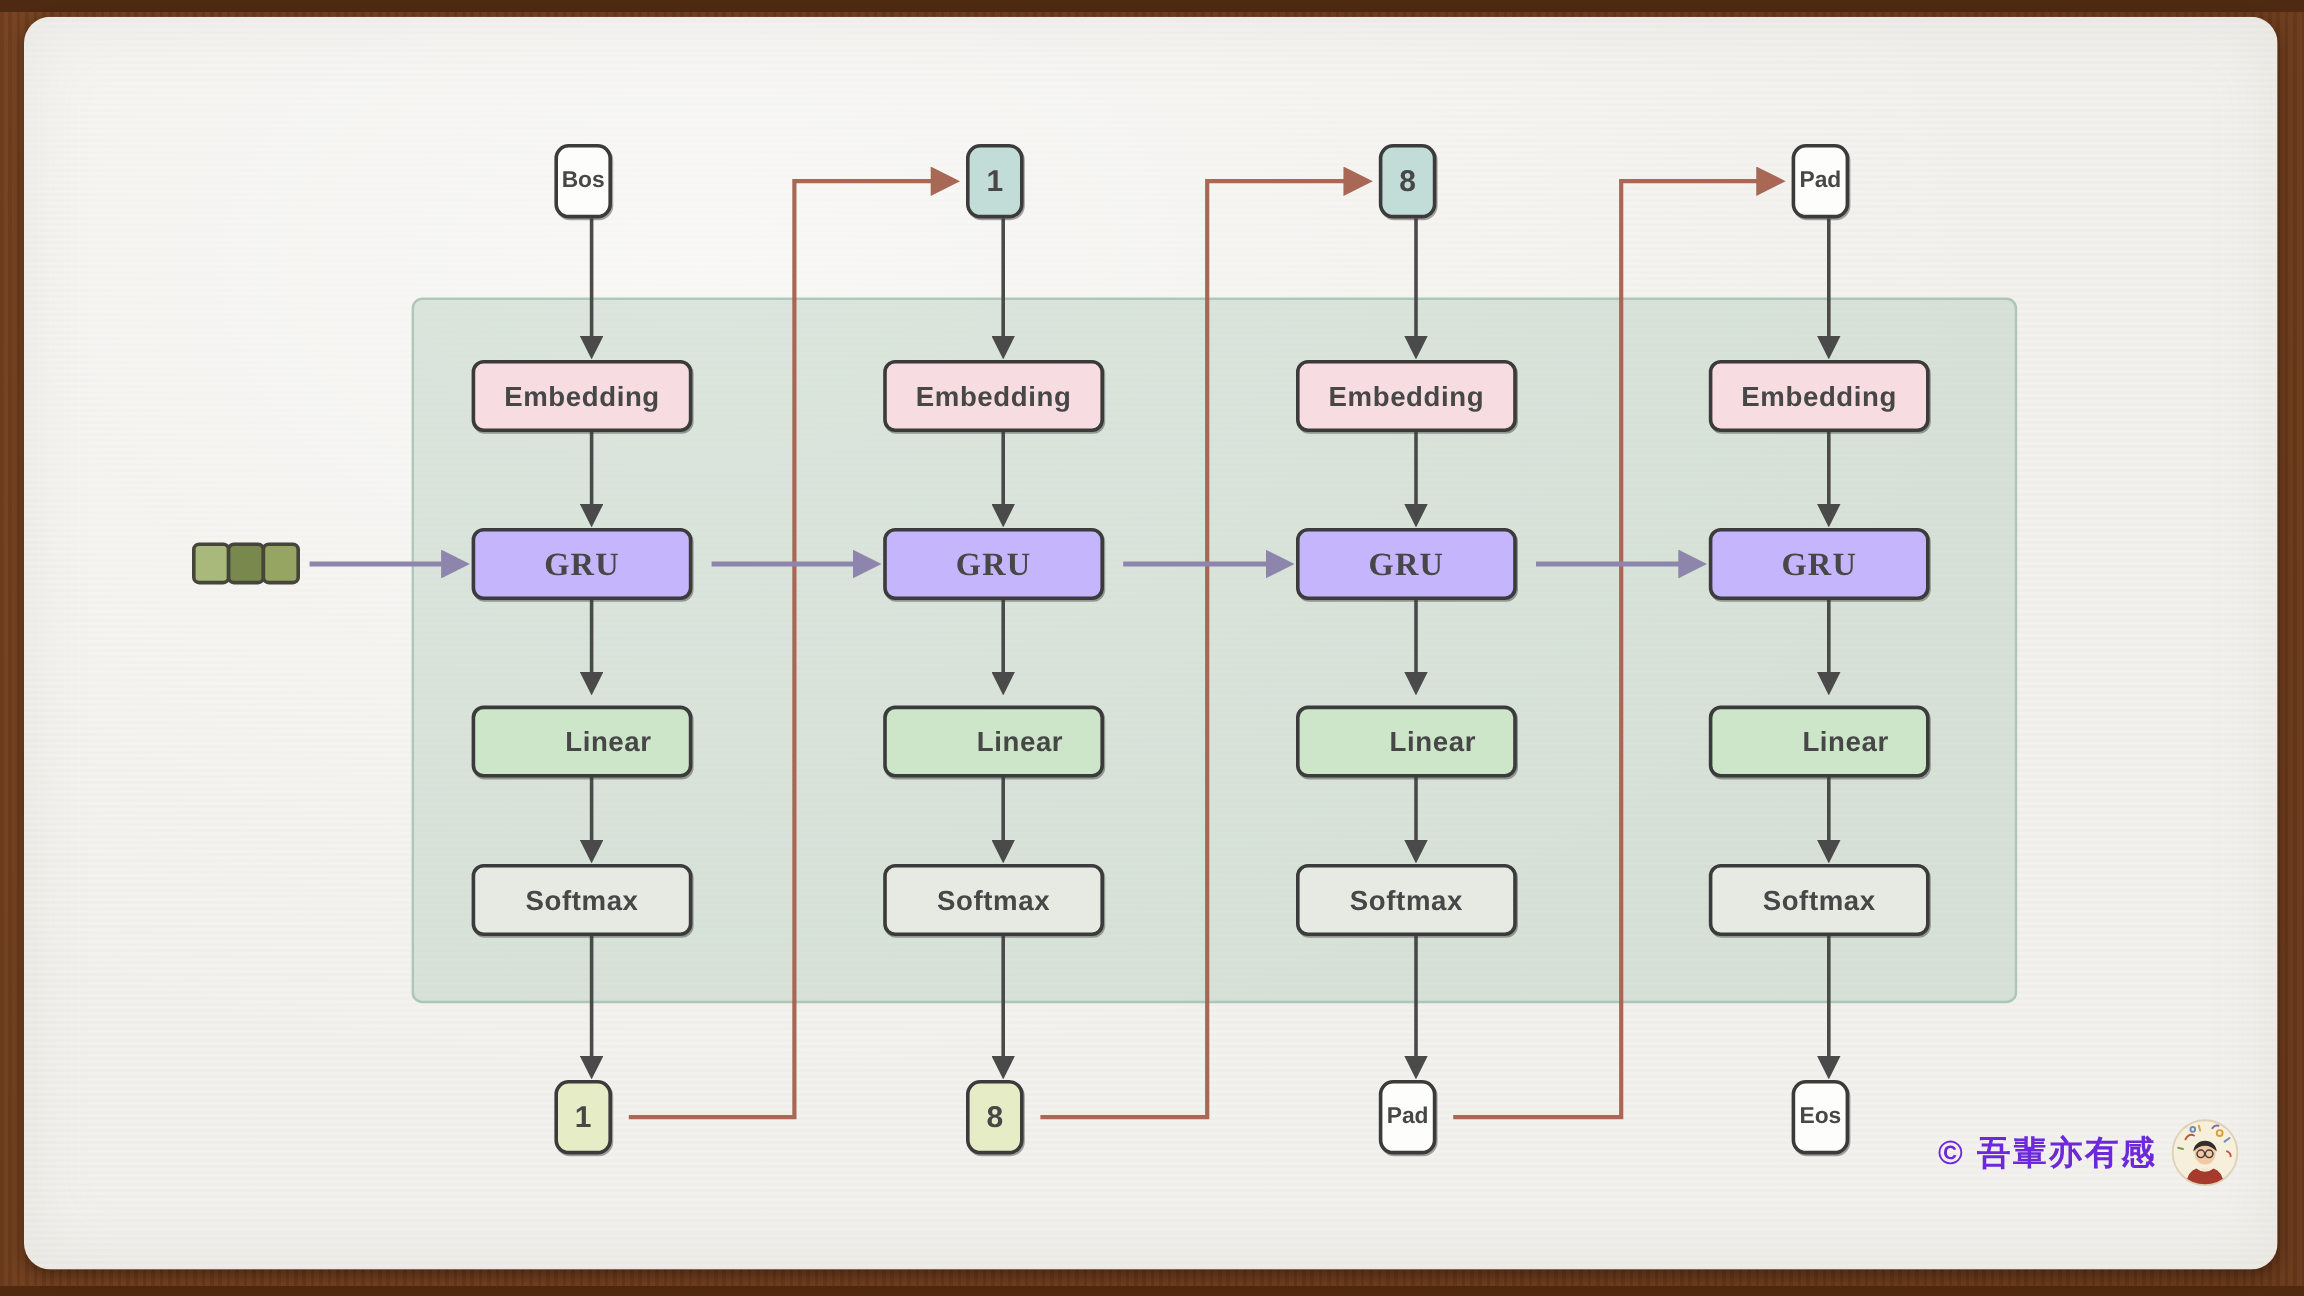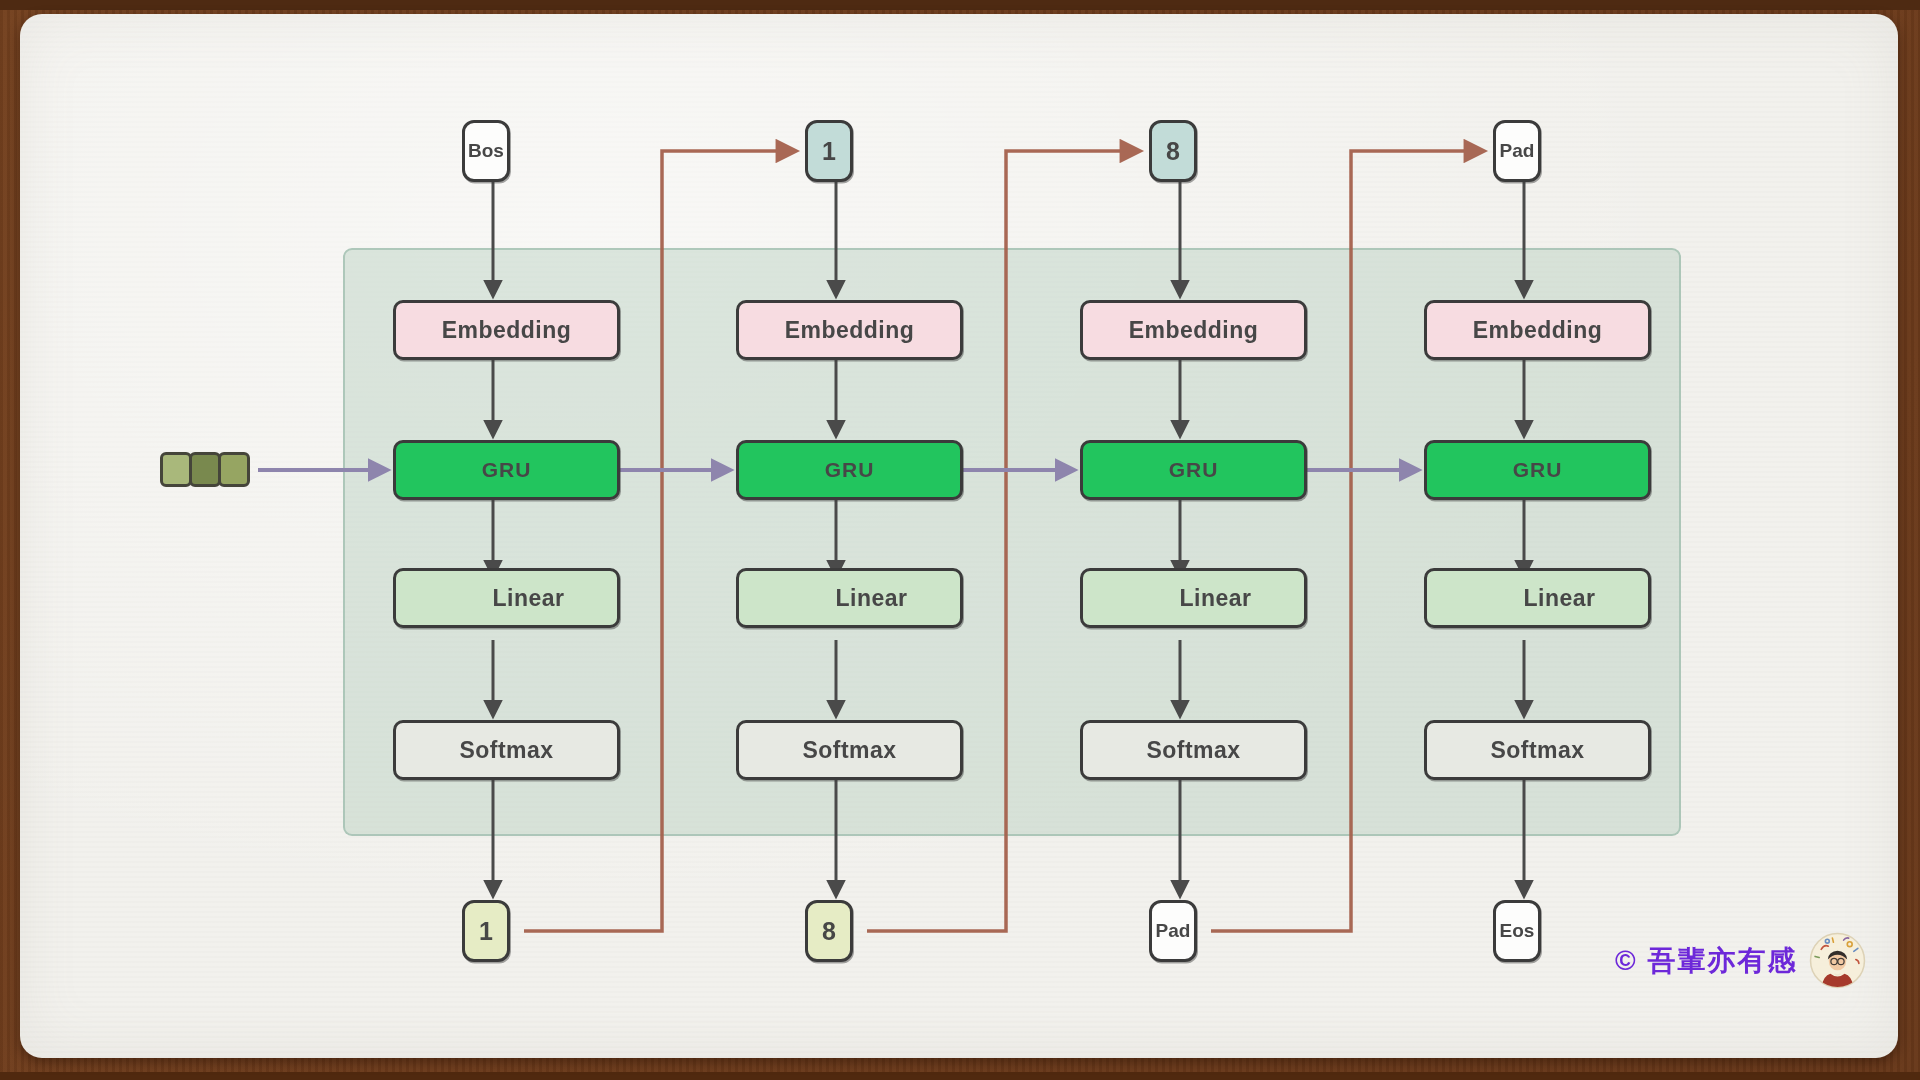--- a/index.html
+++ b/index.html
@@ -27,29 +27,29 @@
     background:rgba(171,201,182,0.38);
     border:2.5px solid rgba(150,185,168,0.65);
     border-radius:9px;
   }
   svg.wires{position:absolute;left:0;top:0;width:1920px;height:1080px;pointer-events:none;}
 
   
   .c1{--cx:493px}.c2{--cx:836px}.c3{--cx:1180px}.c4{--cx:1524px}
 
   .block{
-    position:absolute;width:227px;height:60px;left:calc(var(--cx) - 100px);
+    position:absolute;width:184px;height:60px;left:calc(var(--cx) - 100px);
     box-sizing:border-box;border:3.5px solid #3b3b3b;border-radius:10px;
     display:flex;align-items:center;justify-content:center;
     font-weight:700;font-size:23px;color:#474747;letter-spacing:0.5px;
     box-shadow:1px 1.5px 0 rgba(59,59,59,0.45);
   }
   .row-embedding{top:300px;background:#f7dce1;}
-  .row-gru{top:440px;background:#22c55e;font-size:21px;letter-spacing:1px;}
-  .row-linear{top:568px;background:#cde5c9;padding-left:44px;}
+  .row-gru{top:440px;background:#c4b5fd;font-size:27px;letter-spacing:1px;font-family:Liberation Serif, serif;}
+  .row-linear{top:588px;background:#cde5c9;padding-left:44px;}
   .row-softmax{top:720px;background:#e7e9e3;}
 
   .token{
     position:absolute;width:48px;height:62px;left:calc(var(--cx) - 31px);
     box-sizing:border-box;border:3.5px solid #3b3b3b;border-radius:12px;
     display:flex;align-items:center;justify-content:center;
     font-weight:700;color:#474747;
     box-shadow:1px 1.5px 0 rgba(59,59,59,0.45);
   }
   .token-top{top:120px}.token-bottom{top:900px}

